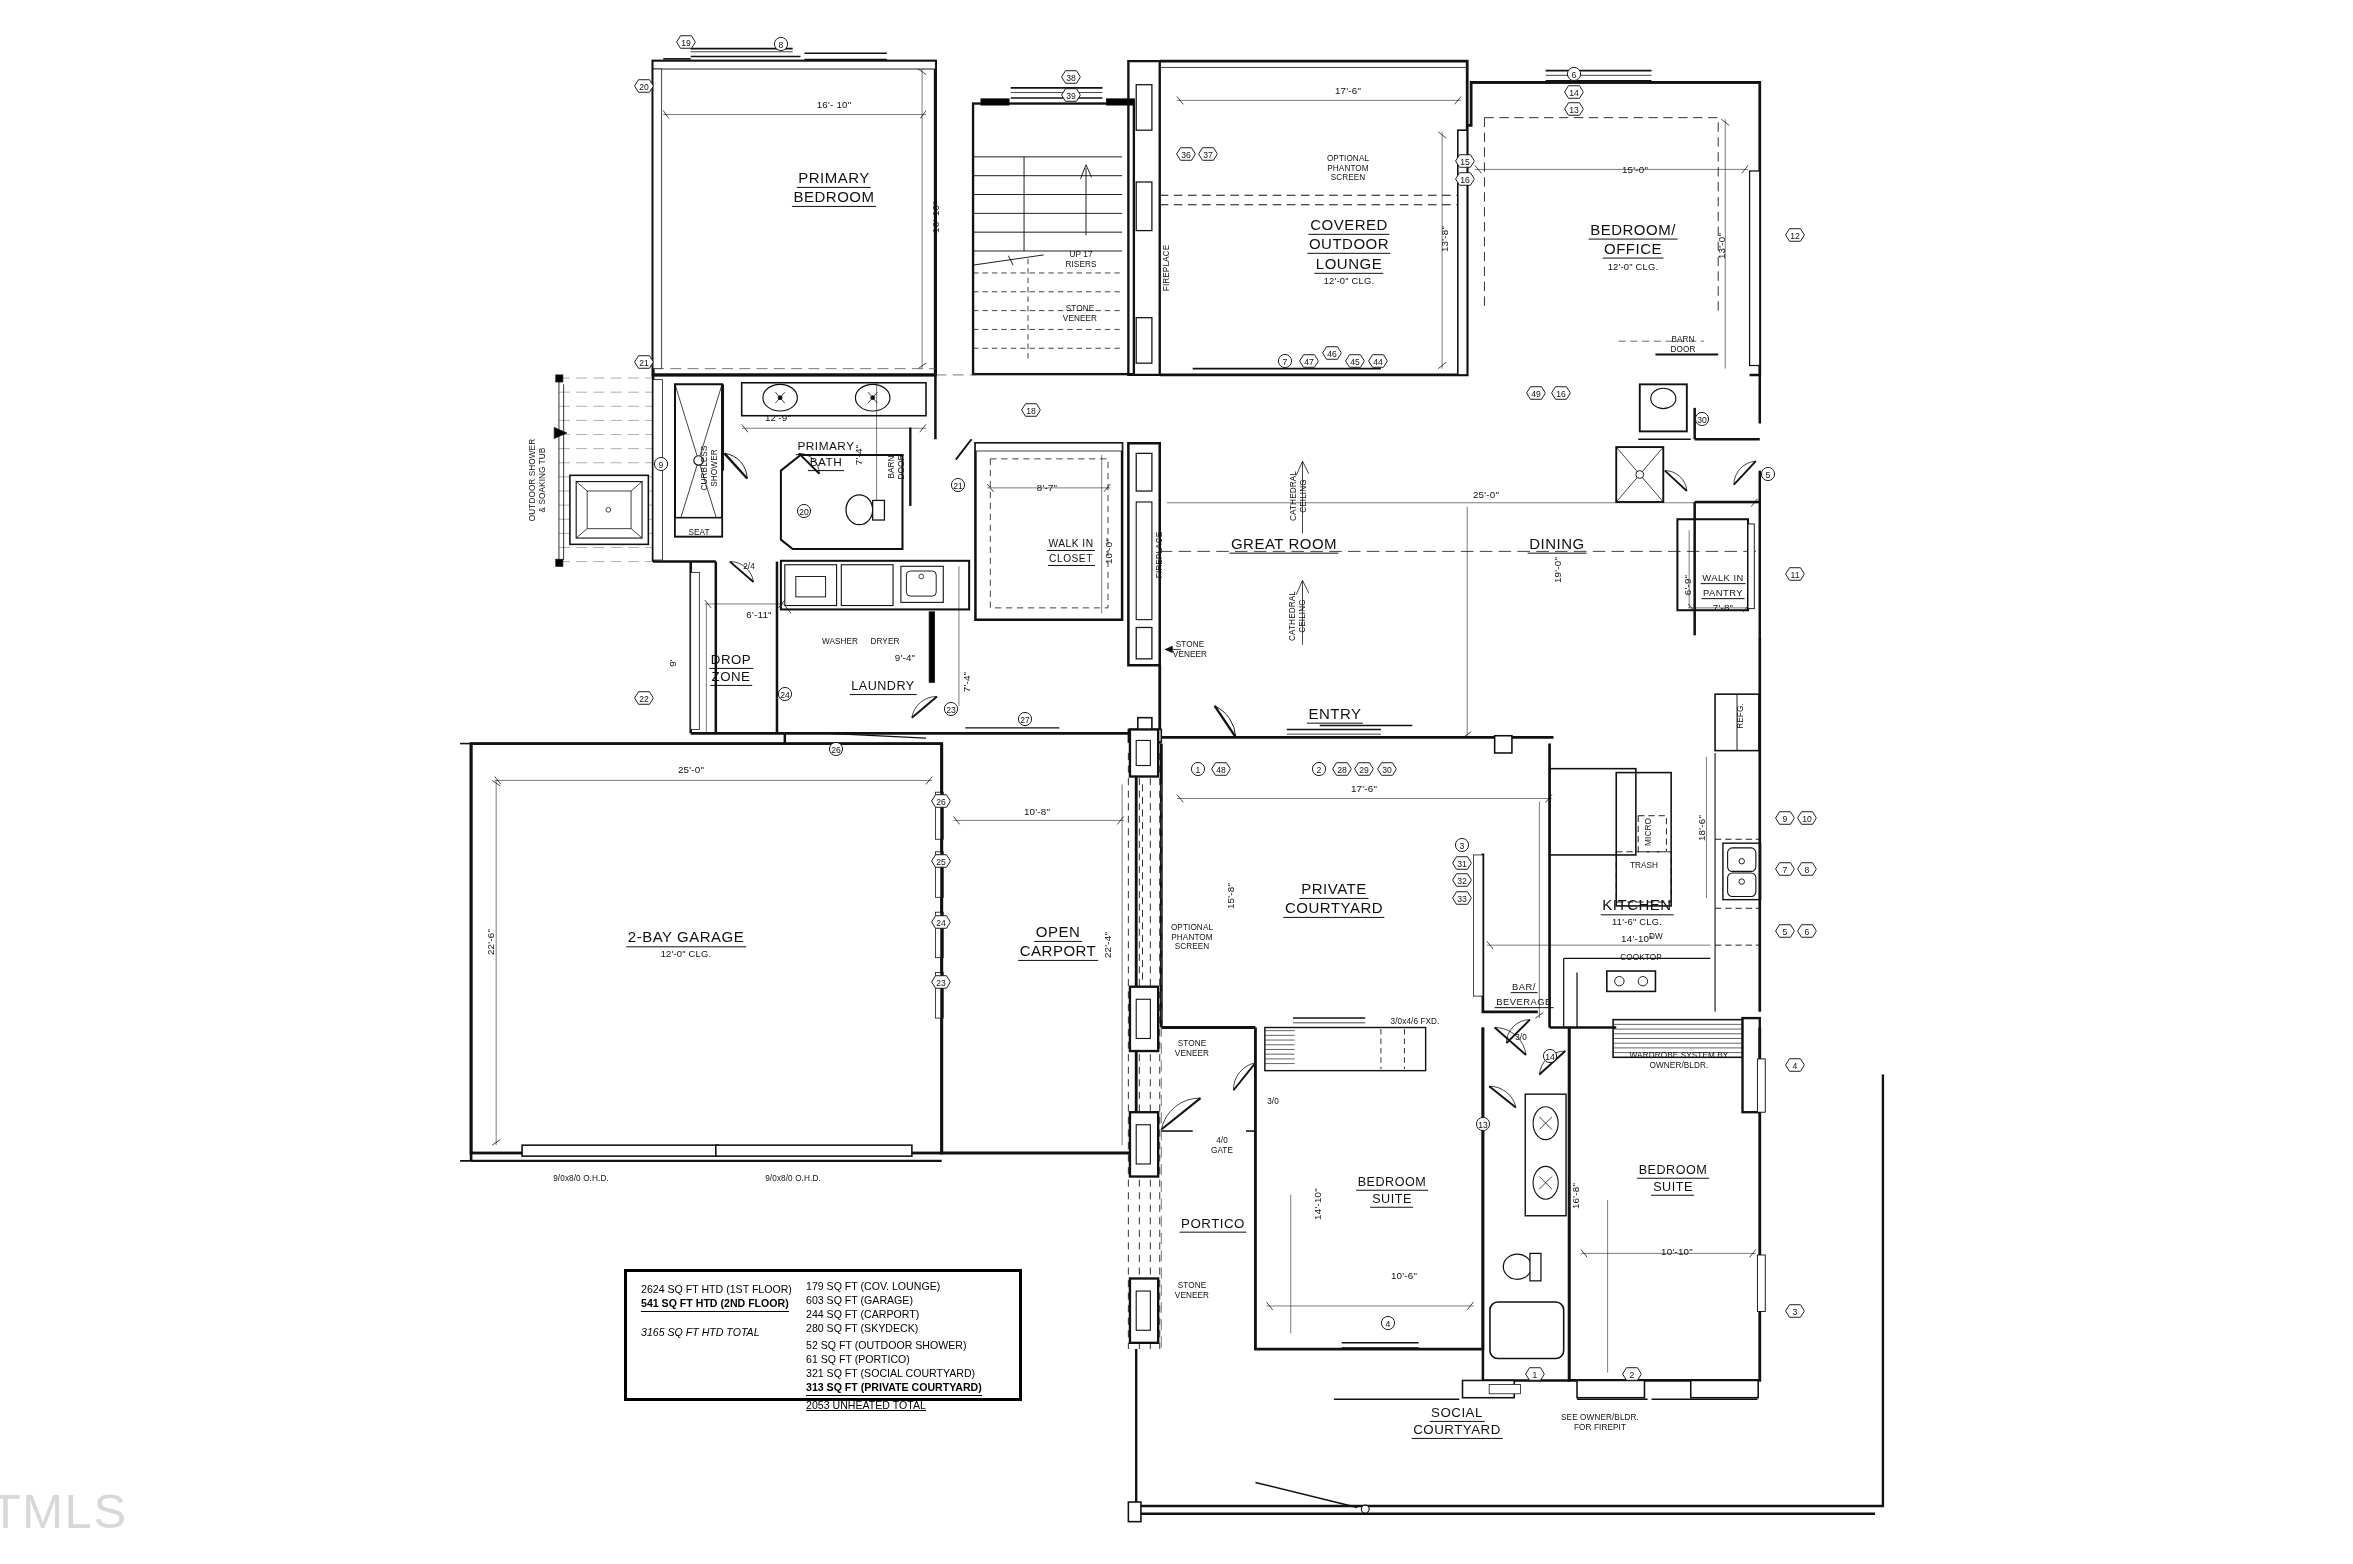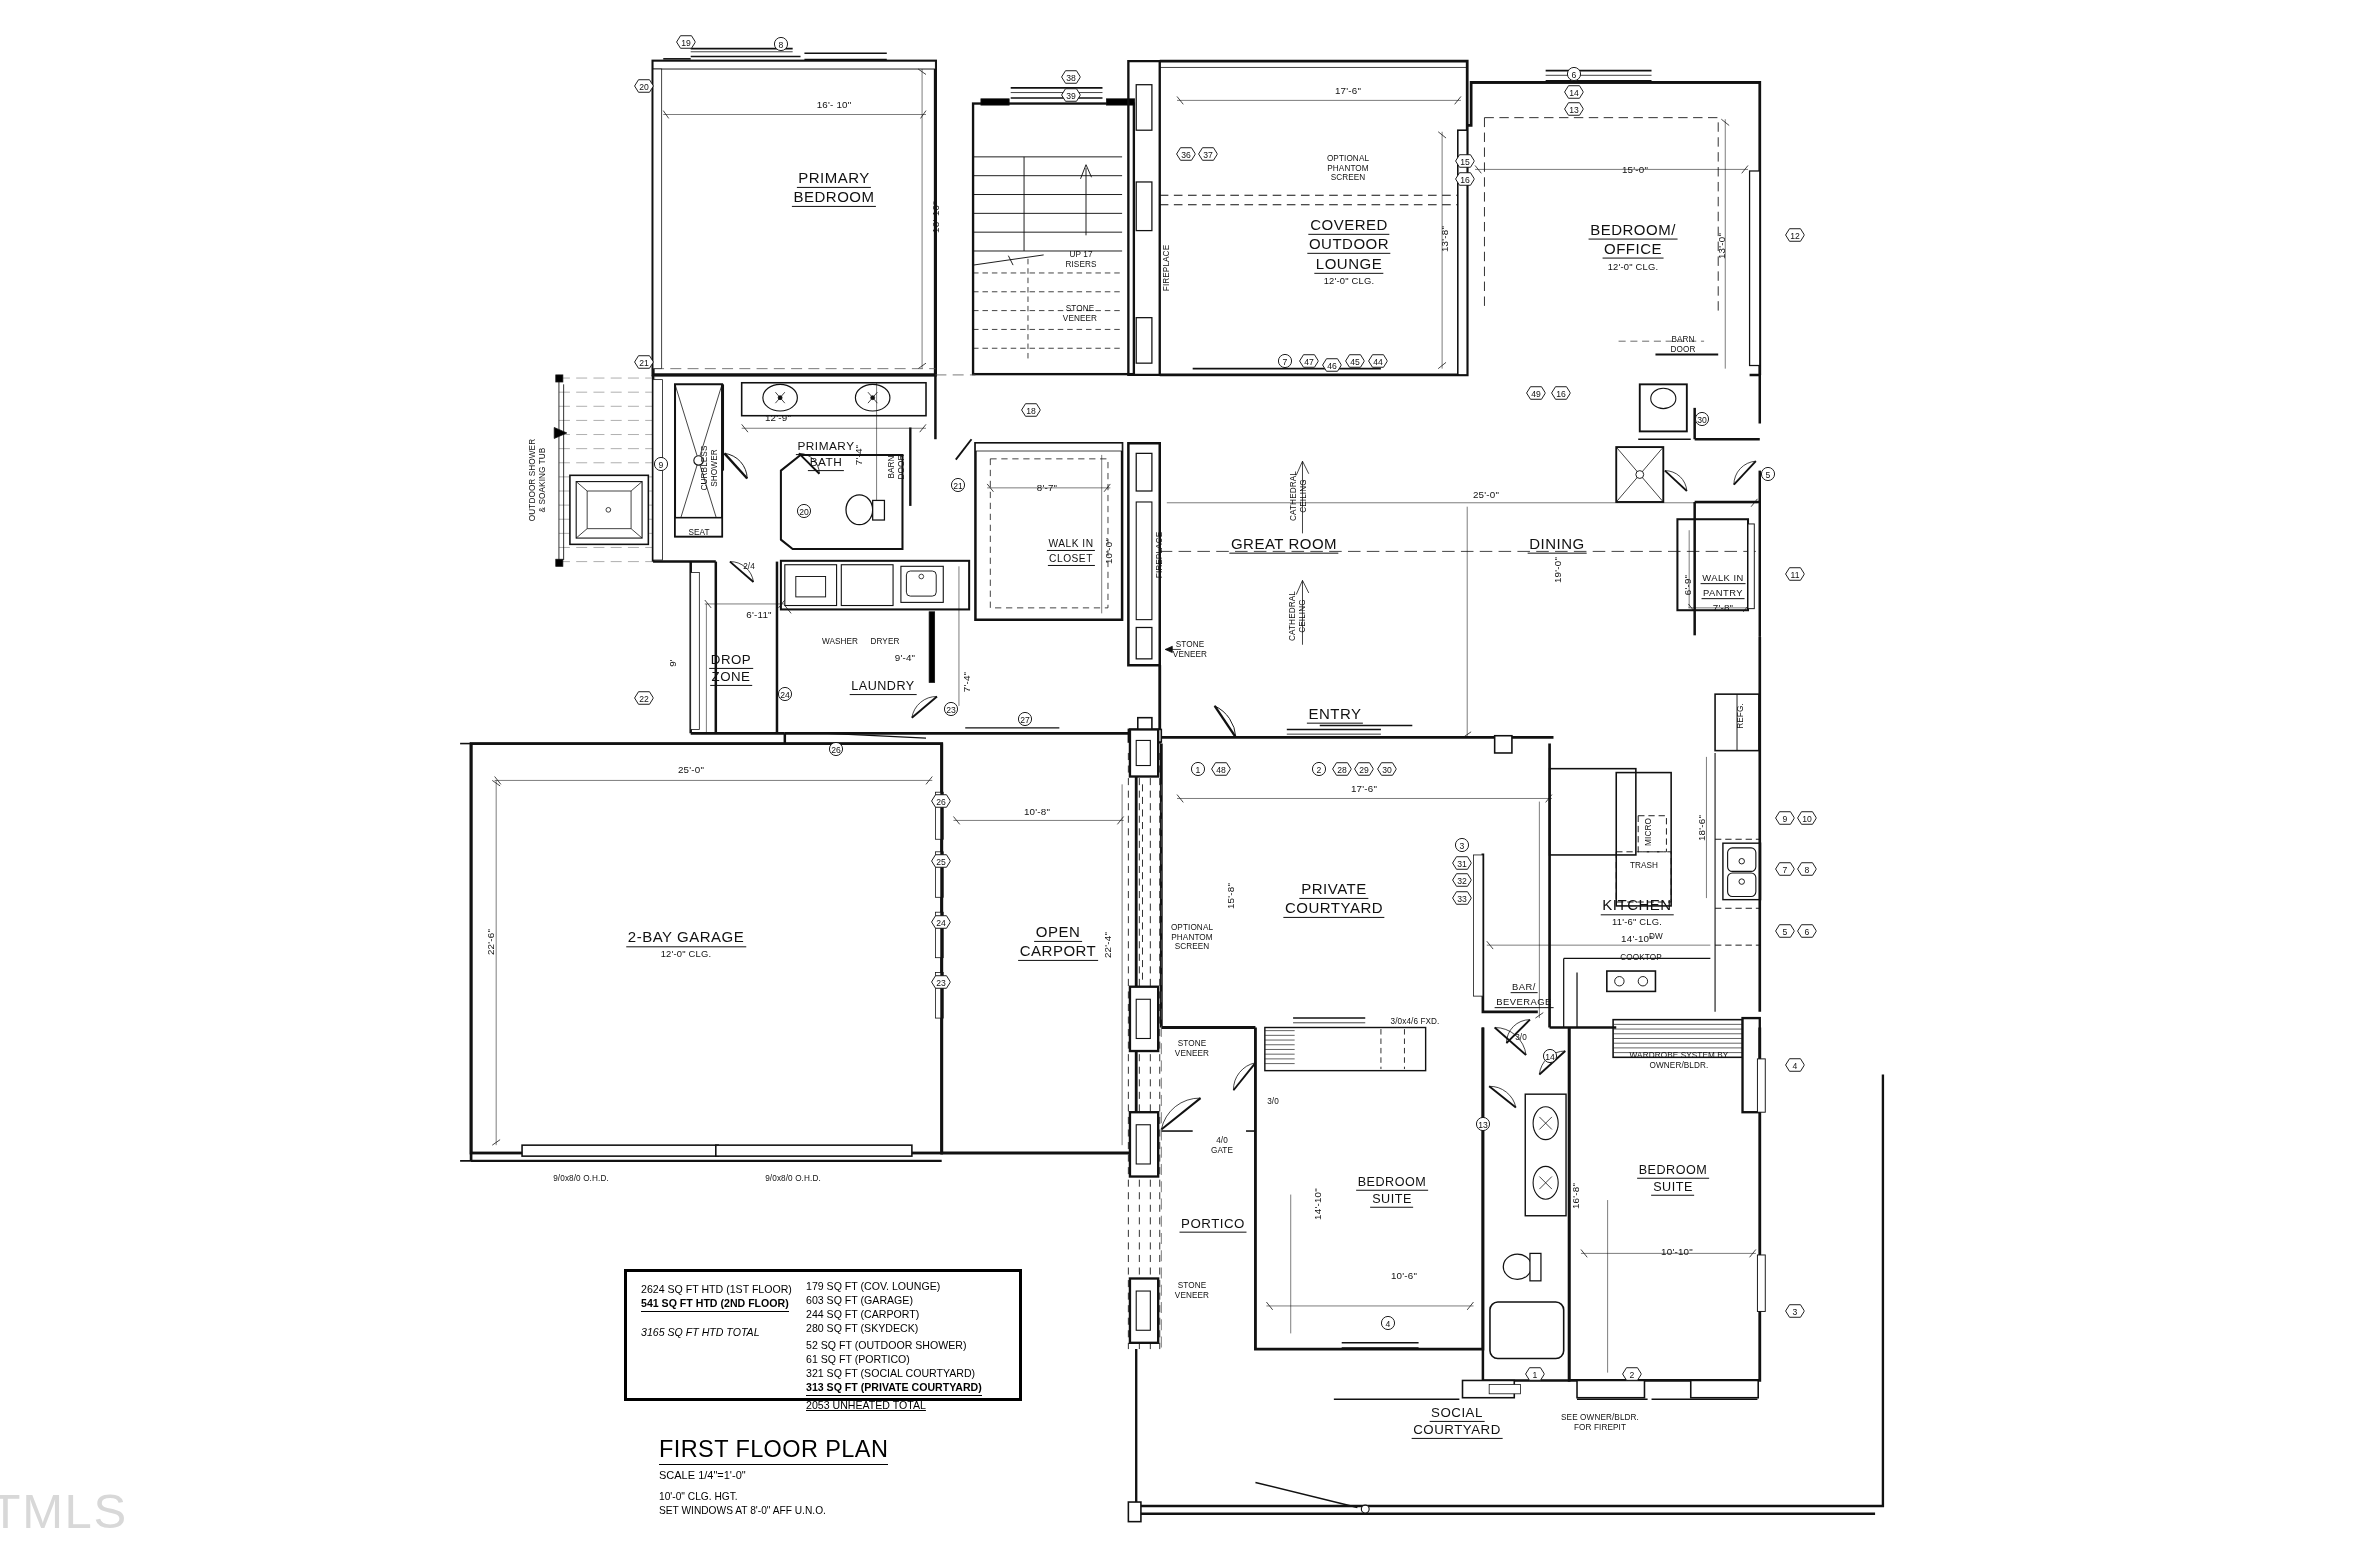--- a/index.html
+++ b/index.html
@@ -853,21 +853,21 @@
           <circle cx="13" cy="9.5" r="8.4" fill="#fff" stroke="#111" stroke-width="1.2"></circle>
         </svg>
         <span>7</span>
       </div>
       <div class="tag" style="left: 1309px; top: 361px;">
         <svg class="shape" viewBox="0 0 26 19">
           <polygon points="6,1.5 20,1.5 25,9.5 20,17.5 6,17.5 1,9.5" fill="#fff" stroke="#111" stroke-width="1.2"></polygon>
         </svg>
         <span>47</span>
       </div>
-      <div class="tag" style="left: 1332px; top: 365px;">
+      <div class="tag" style="left: 1332px; top: 353px;">
         <svg class="shape" viewBox="0 0 26 19">
           <polygon points="6,1.5 20,1.5 25,9.5 20,17.5 6,17.5 1,9.5" fill="#fff" stroke="#111" stroke-width="1.2"></polygon>
         </svg>
         <span>46</span>
       </div>
       <div class="tag" style="left: 1355px; top: 361px;">
         <svg class="shape" viewBox="0 0 26 19">
           <polygon points="6,1.5 20,1.5 25,9.5 20,17.5 6,17.5 1,9.5" fill="#fff" stroke="#111" stroke-width="1.2"></polygon>
         </svg>
         <span>45</span>
@@ -1132,25 +1132,17 @@
         <div>244 SQ FT (CARPORT)</div>
         <div>280 SQ FT (SKYDECK)</div>
         <div style="margin-top: 3.1px;">52 SQ FT (OUTDOOR SHOWER)</div>
         <div>61 SQ FT (PORTICO)</div>
         <div>321 SQ FT (SOCIAL COURTYARD)</div>
         <div><span class="und">313 SQ FT (PRIVATE COURTYARD)</span></div>
         <div style="margin-top: 3.1px; text-decoration: underline;">2053 UNHEATED TOTAL</div>
       </div>
 </div>
 
-<div id="titleblk" style="left:659px;top:1436px">
-  <div class="t1">FIRST FLOOR PLAN</div>
-  <div class="t2">SCALE 1/4"=1'-0"</div>
-  <div class="t3">
-    <div>10'-0" CLG. HGT.</div>
-    <div>SET WINDOWS AT 8'-0" AFF U.N.O.</div>
-  </div>
-</div>
 
 <div id="wm">TMLS</div>
 
 </div>
 
 
 </body></html>

